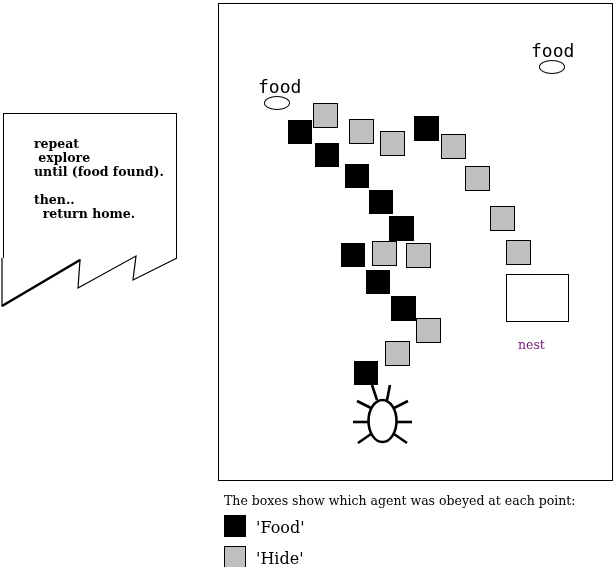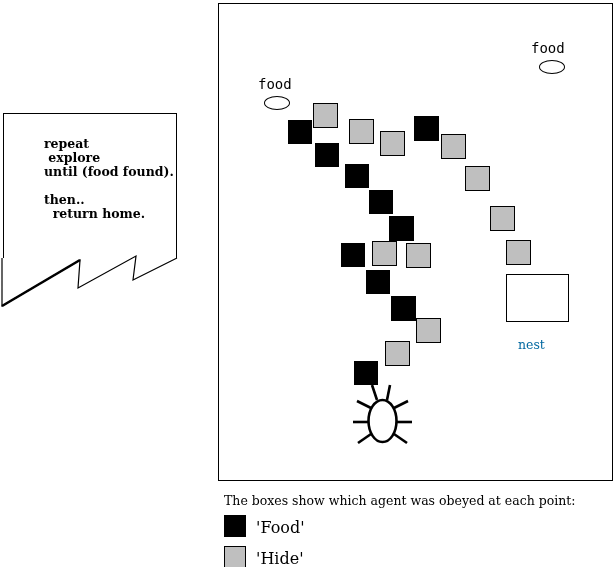--- a/index.html
+++ b/index.html
@@ -23,21 +23,21 @@
     top: 113px;
     width: 174px;
     height: 145px;
     border: 1px solid #000;
     border-bottom: none;
     box-sizing: border-box;
     background: #fff;
   }
   #speech-bubble-text {
     position: absolute;
-    left: 40px;
+    left: 30px;
     top: 23px;
     font-family: "DejaVu Serif", serif;
     font-weight: bold;
     font-size: 12.5px;
     line-height: 14px;
     color: #000;
     white-space: pre;
   }
   #speech-tail-svg {
     position: absolute;
@@ -85,21 +85,21 @@
     width: 26px;
     height: 14px;
     border: 1.5px solid #000;
     border-radius: 50%;
     box-sizing: border-box;
     background: #fff;
   }
   .food-label {
     position: absolute;
     font-family: "DejaVu Sans Mono", monospace;
-    font-size: 14px;
+    font-size: 18px;
     color: #000;
     white-space: nowrap;
   }
 
   
   #nest-box {
     position: absolute;
     left: 506px;
     top: 274px;
     width: 63px;
@@ -107,21 +107,21 @@
     border: 1.5px solid #000;
     box-sizing: border-box;
     background: #fff;
   }
   #nest-label {
     position: absolute;
     left: 518px;
     top: 337px;
     font-family: "DejaVu Serif", serif;
     font-size: 12.5px;
-    color: #0369a1;
+    color: #701a75;
     white-space: nowrap;
   }
 
   
   #ant-svg {
     position: absolute;
     left: 352px;
     top: 383px;
     width: 66px;
     height: 66px;

